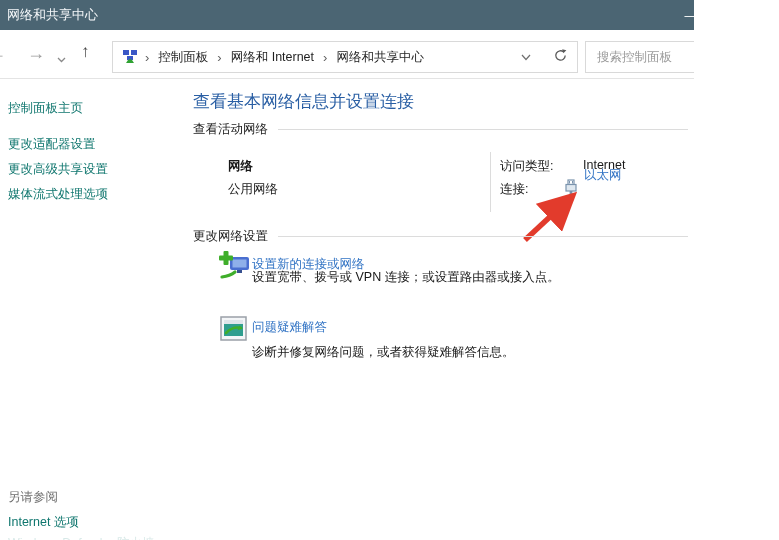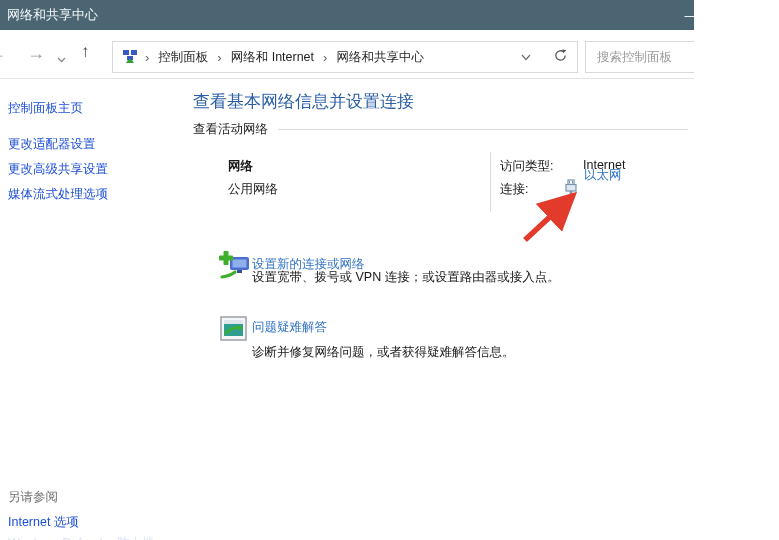--- a/index.html
+++ b/index.html
@@ -28,21 +28,21 @@
   .crumb { color:#1f1f1f; padding:0 2px; white-space:nowrap; }
   .crumb-sep { color:#5f5f5f; padding:0 7px; font-size:13px; }
   .addr-spacer { flex:1; }
   .addr-chev { padding:0 12px; }
   .refresh { padding-left:10px; }
   .searchbox { position:absolute; left:585px; top:11px; width:194px; height:32px; border:1px solid #d9d9d9; background:#fff; }
   .searchbox input { position:absolute; left:0; top:0; width:100%; height:100%; border:none; outline:none; padding:0 30px 0 11px; font-family:inherit; font-size:12.5px; color:#1f1f1f; background:transparent; }
   .searchbox input::placeholder { color:#9a9a9a; opacity:1; }
   .search-icon { position:absolute; right:9px; top:8px; }
   
-  .side-link { position:absolute; left:8px; color:#1d4ed8; white-space:nowrap; }
+  .side-link { position:absolute; left:8px; color:#0f766e; white-space:nowrap; }
   .side-head { position:absolute; left:8px; color:#6e6e6e; white-space:nowrap; }
   .clipped-link { opacity:.16; }
   
   .page-title { position:absolute; left:193px; top:90px; font-size:17px; color:#2a5fa4; white-space:nowrap; }
   .sect-row { position:absolute; left:193px; right:6px; height:17px; display:flex; align-items:center; }
   .sect-label { white-space:nowrap; color:#1c1c1c; }
   .sect-line { flex:1; height:1px; background:#dcdcdc; margin-left:10px; }
   .txt { position:absolute; white-space:nowrap; }
   .bold { font-weight:bold; }
   .bluelink { color:#3173c4; }
@@ -151,20 +151,24 @@
     <svg width="80" height="62" viewBox="0 0 80 62">
       <defs>
         <marker id="ah" markerWidth="7" markerHeight="7" refX="4.5" refY="3.5" orient="auto">
           <path d="M0,0 L7,3.5 L0,7 z" fill="#e23b2c"></path>
         </marker>
       </defs>
       <line x1="10" y1="54" x2="52" y2="15" stroke="#e23b2c" stroke-width="5.5" marker-end="url(#ah)"></line>
     </svg>
   </span>
 
+  <div class="sect-row" style="top:228px;">
+    <span class="sect-label">更改网络设置</span>
+    <span class="sect-line"></span>
+  </div>
 
   <span class="item-icon" style="left:218px; top:249px;">
     <svg width="34" height="34" viewBox="0 0 34 34">
       <rect x="12" y="8" width="19" height="13" rx="2" fill="#4a6fd0"></rect>
       <rect x="14.5" y="10.5" width="14" height="8" fill="#8fb0ea"></rect>
       <rect x="19" y="21" width="5" height="3" fill="#37508f"></rect>
       <path d="M4,28 Q12,27 17,23" fill="none" stroke="#3fae2a" stroke-width="3.2" stroke-linecap="round"></path>
       <rect x="5.5" y="2" width="5" height="14" rx="1" fill="#3fae2a"></rect>
       <rect x="1" y="6.5" width="14" height="5" rx="1" fill="#3fae2a"></rect>
     </svg>

